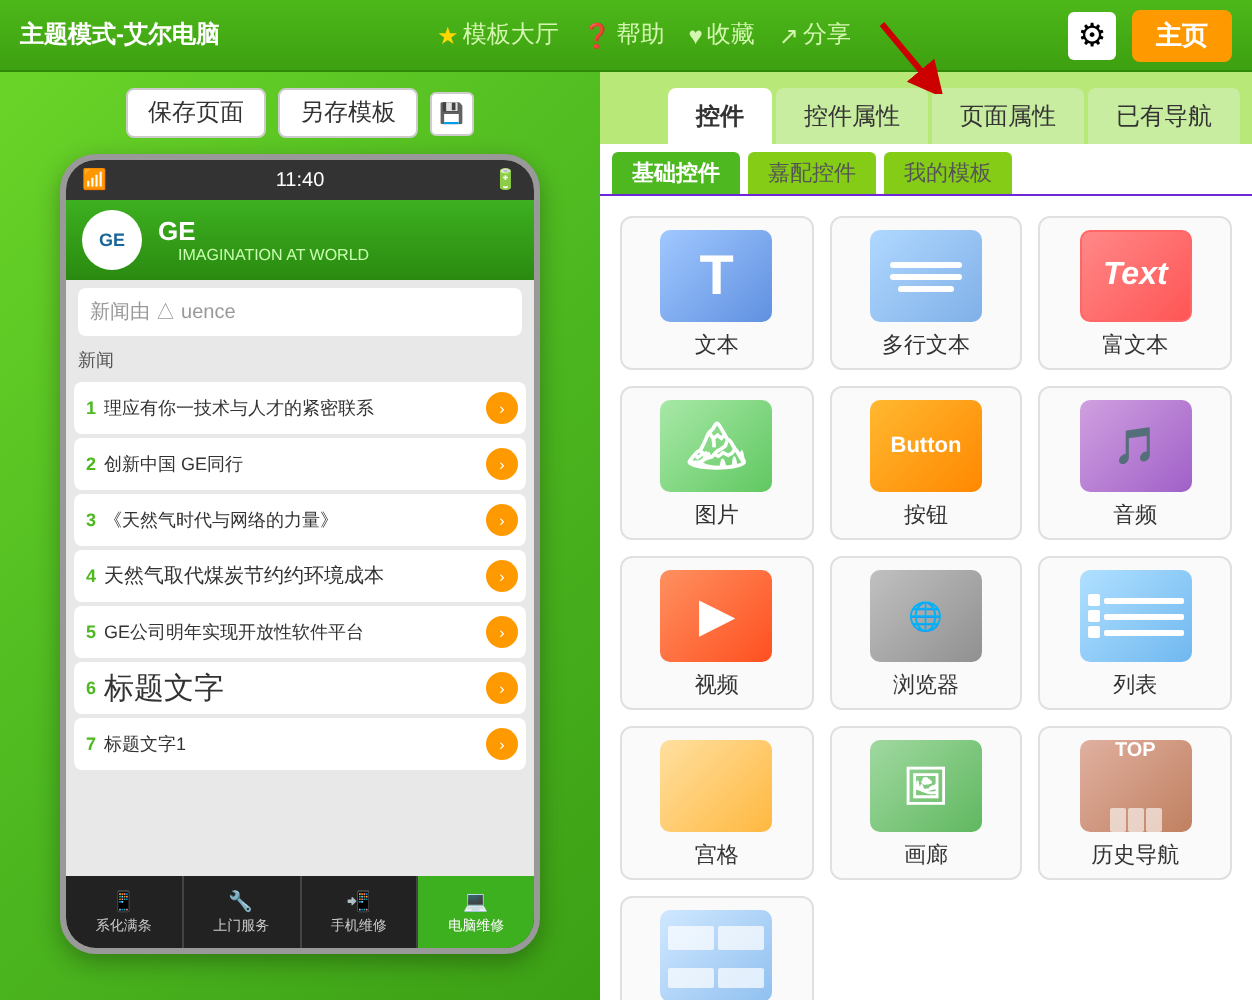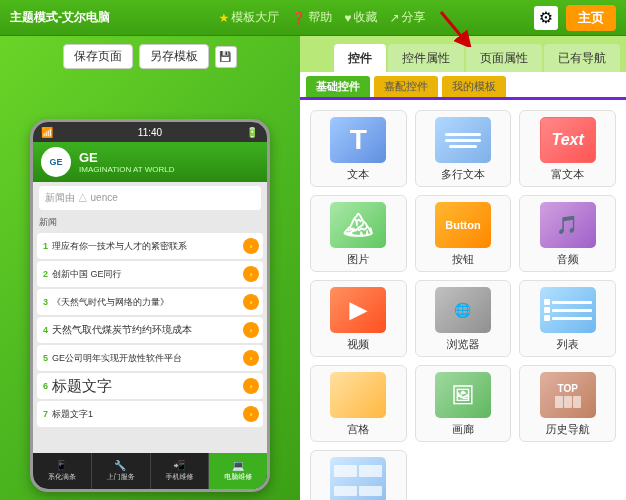--- a/index.html
+++ b/index.html
@@ -72,21 +72,20 @@
 
     
     .phone-area {
       flex: 0 0 300px;
       background: linear-gradient(135deg, #6ad428 0%, #4db820 50%, #3ca015 100%);
       display: flex;
       flex-direction: column;
       align-items: center;
       padding: 8px 10px;
       position: relative;
-      gap: 42px;
     }
 
     
     .save-bar {
       display: flex;
       gap: 6px;
       margin-bottom: 8px;
       align-items: center;
     }
     .save-btn {
@@ -156,20 +155,21 @@
       color: #1a6699;
     }
     .ge-text {
       color: #fff;
       font-size: 13px;
       font-weight: bold;
     }
     .ge-slogan {
       color: #c8ffb0;
       font-size: 8px;
+      margin-left: 10px;
     }
     .phone-search {
       background: #fff;
       margin: 4px 6px;
       border-radius: 4px;
       height: 24px;
       display: flex;
       align-items: center;
       padding: 0 6px;
       font-size: 10px;
@@ -270,29 +270,29 @@
       font-weight: bold;
       margin-left: 30px;
     }
 
     
     .sub-tabs-row {
       display: flex;
       background: #fff;
       padding: 4px 6px 0;
       gap: 4px;
-      border-bottom: 3px solid #6d28d9;
+      border-bottom: 1px solid #6d28d9;
     }
     .sub-tab {
       padding: 3px 10px;
       font-size: 11px;
       cursor: pointer;
       border-radius: 3px 3px 0 0;
       color: #555;
-      background: #eab308;
+      background: #84cc16;
     }
     .sub-tab.active {
       background: #4db820;
       color: #fff;
       font-weight: bold;
     }
 
     
     .widget-grid {
       display: grid;
@@ -640,21 +640,21 @@
           </div>
           <span class="widget-label">宫格</span>
         </div>
         <div class="widget-item">
           <div class="widget-icon-box icon-gallery" style="font-size:11px;flex-direction:column;display:flex;align-items:center;justify-content:center;gap:1px;">
             <span style="font-size:18px;">🖼</span>
           </div>
           <span class="widget-label">画廊</span>
         </div>
         <div class="widget-item">
-          <div class="widget-icon-box icon-history" style="font-size:9px;display:flex;align-items:center;justify-content:center;flex-direction:column;">
+          <div class="widget-icon-box icon-history" style="font-size:9px;display:flex;align-items:center;justify-content:space-between;flex-direction:column;">
             <span style="font-size:10px;color:#fff;">TOP</span>
             <div style="display:flex;gap:1px;margin-top:2px;">
               <div style="width:8px;height:12px;background:rgba(255,255,255,0.6);border-radius:1px;"></div>
               <div style="width:8px;height:12px;background:rgba(255,255,255,0.6);border-radius:1px;"></div>
               <div style="width:8px;height:12px;background:rgba(255,255,255,0.6);border-radius:1px;"></div>
             </div>
           </div>
           <span class="widget-label">历史导航</span>
         </div>
         <div class="widget-item">

